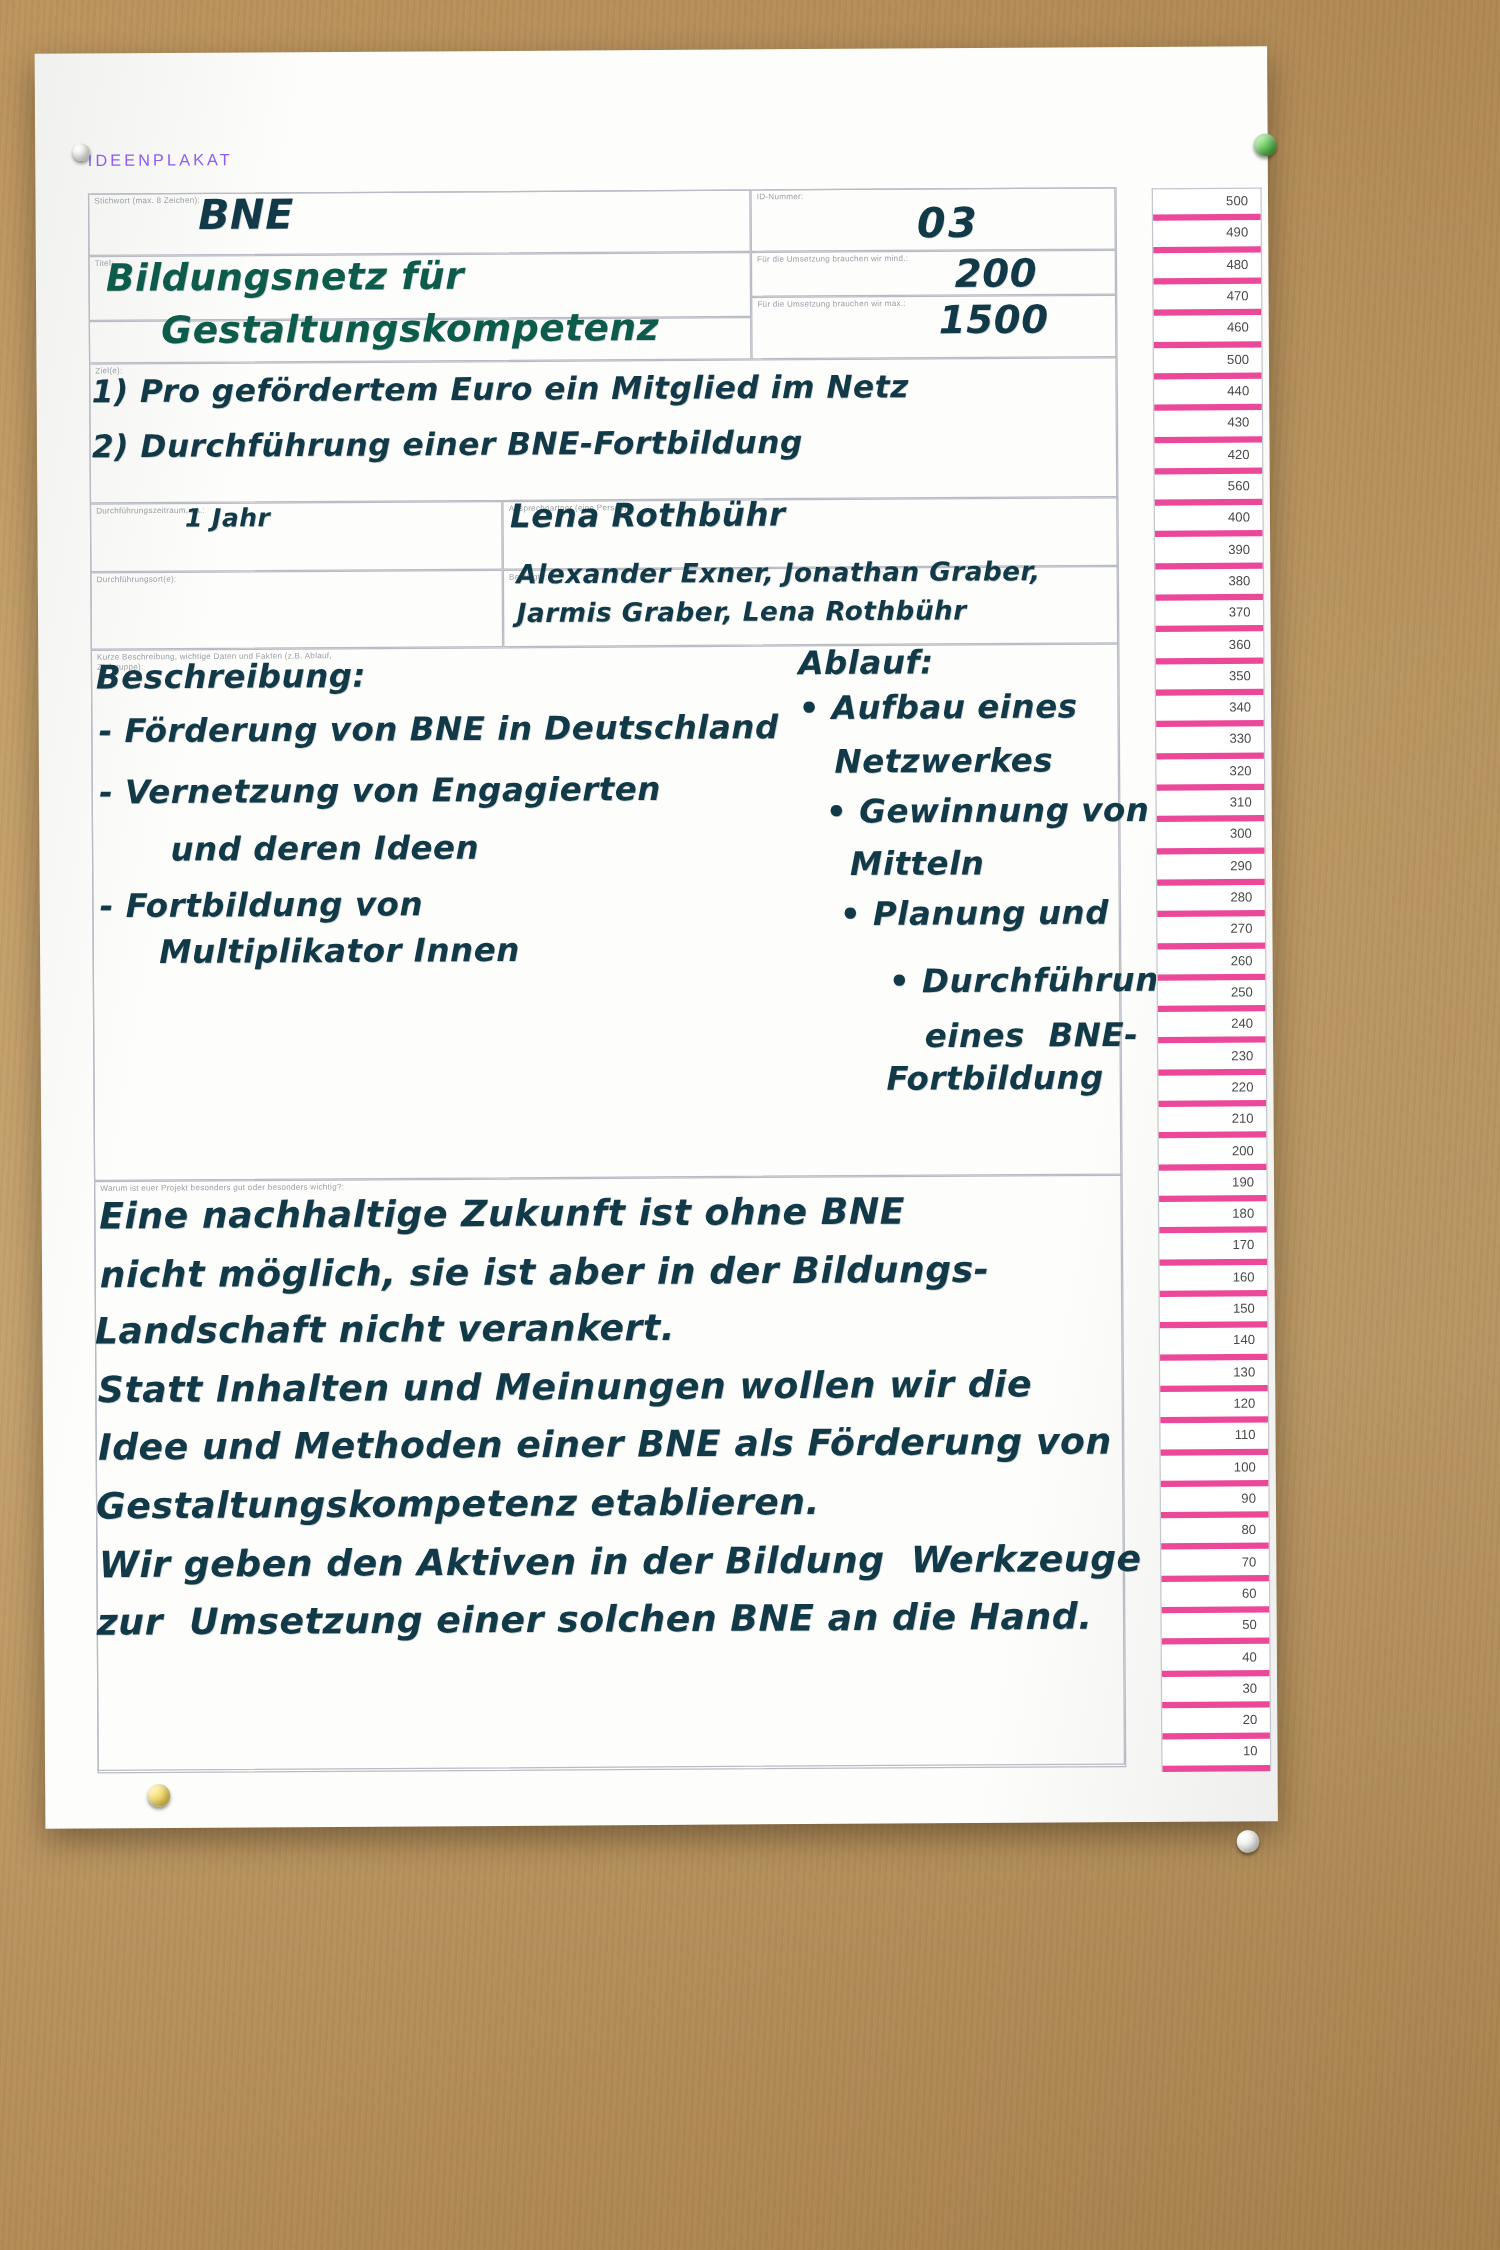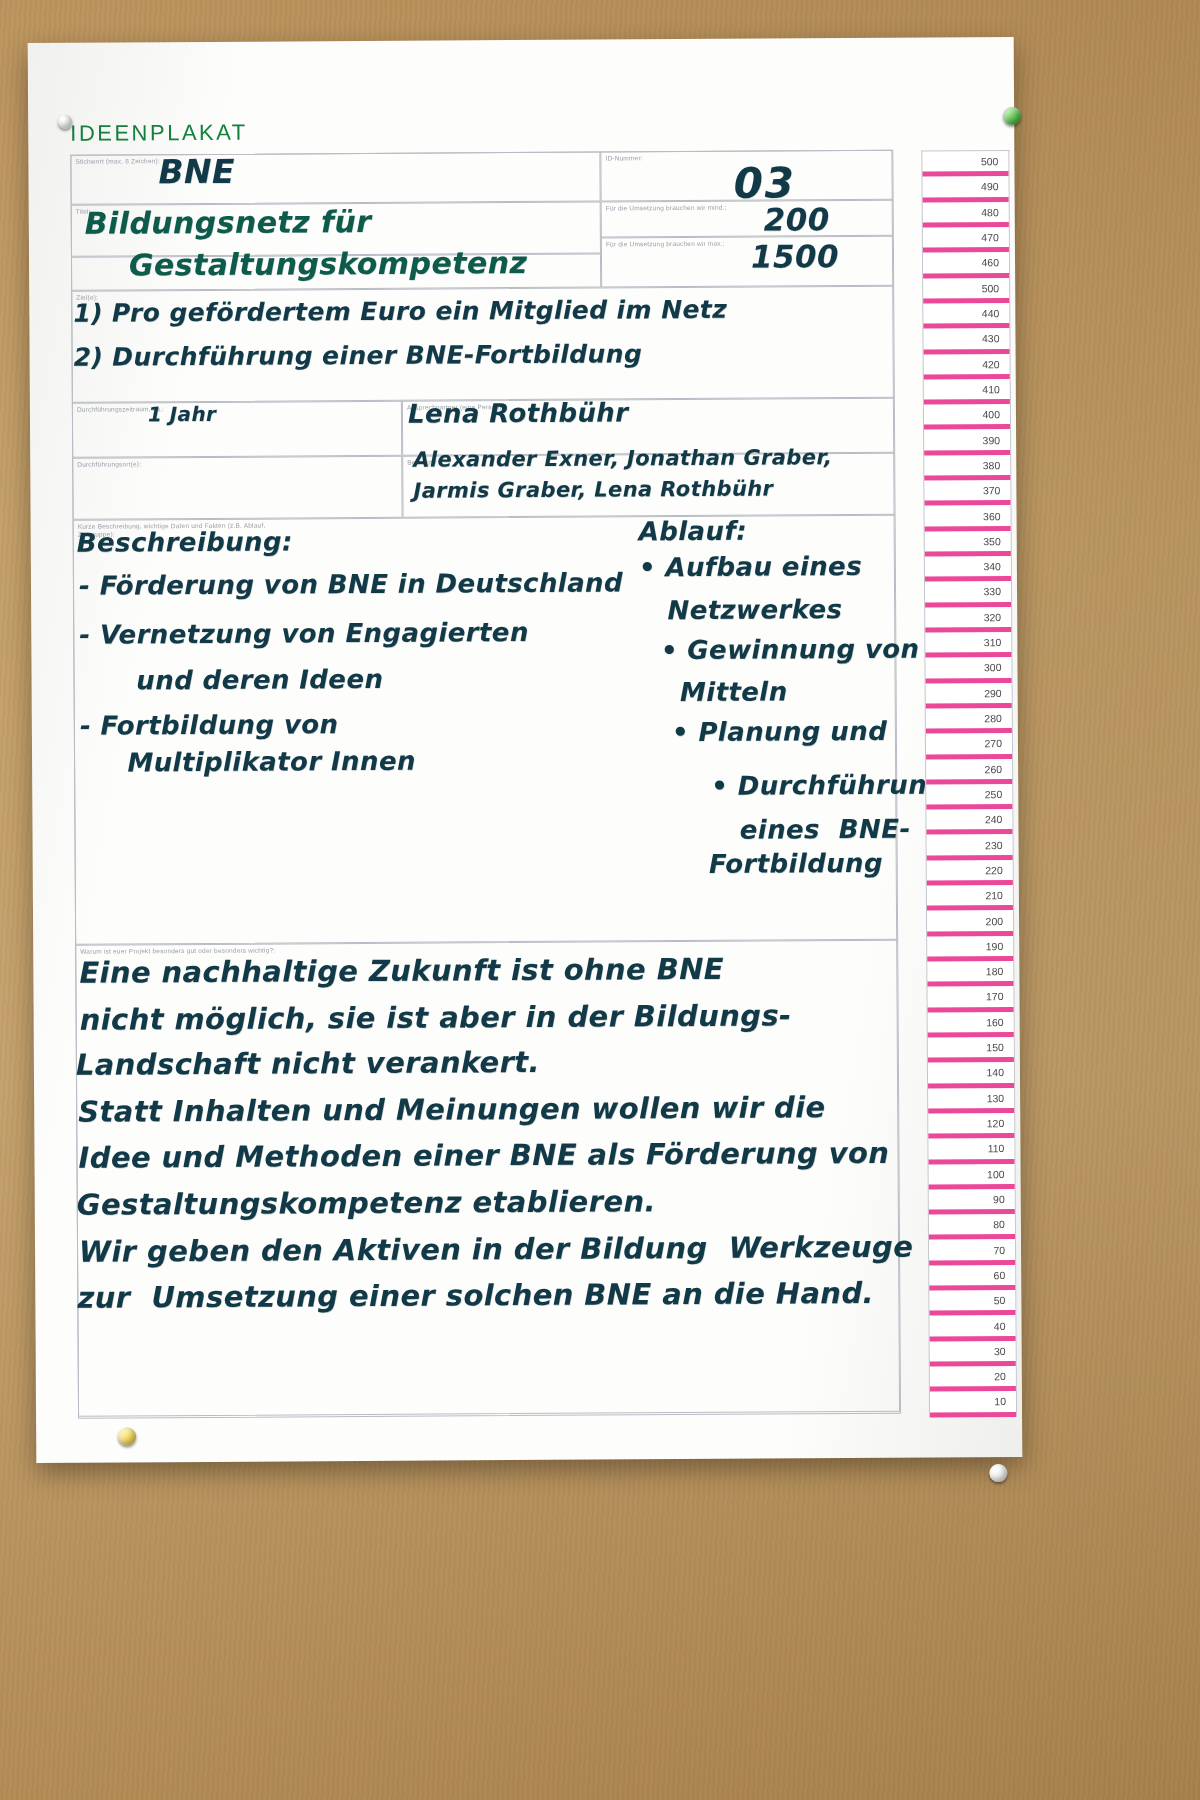--- a/index.html
+++ b/index.html
@@ -44,21 +44,21 @@
     z-index:20;
   }
   .pin.green{background:radial-gradient(circle at 35% 30%, #8ee07e, #2f9b2a);left:975px;top:70px;}
   .pin.yellow{background:radial-gradient(circle at 35% 30%, #ffe98a, #e0c43c);left:82px;top:1385px;}
   .pin.white{background:radial-gradient(circle at 35% 30%, #ffffff, #d9d9d2);left:953px;top:1427px;}
   .pin.clearTL{background:radial-gradient(circle at 35% 30%, #ffffff, #e2e2dc);left:30px;top:72px;width:14px;height:14px;}
 
   
   .poster-title{
     position:absolute;left:42px;top:78px;
-    font-size:22px;letter-spacing:2.5px;color:#15803d;
+    font-size:13px;letter-spacing:2.5px;color:#8b5cf6;
     font-weight:400;
   }
 
   
   .form{
     position:absolute;left:42px;top:112px;
     width:822px;height:1262px;
     border:1px solid #b9bcc4;
     box-sizing:border-box;
   }
@@ -150,21 +150,21 @@
 
     <div class="cell" style="left:-1px;top:789px;width:823px;height:474px;">
       <span class="lbl">Warum ist euer Projekt besonders gut oder besonders wichtig?:</span>
     </div>
   </div>
 
   <div>
 
     <div class="hw dark" style="left:130px;top:110px;font-size:33px;">BNE</div>
 
-    <div class="hw dark" style="left:705px;top:120px;font-size:42px;letter-spacing:2px;">03</div>
+    <div class="hw dark" style="left:705px;top:120px;font-size:33px;letter-spacing:2px;">03</div>
 
     <div class="hw green" style="left:56px;top:163px;font-size:30px;">Bildungsnetz für</div>
     <div class="hw green" style="left:100px;top:205px;font-size:30px;">Gestaltungskompetenz</div>
 
     <div class="hw dark" style="left:735px;top:163px;font-size:31px;">200</div>
     <div class="hw dark" style="left:722px;top:200px;font-size:31px;">1500</div>
 
     <div class="hw dark" style="left:44px;top:256px;font-size:25px;">1) Pro gefördertem Euro ein Mitglied im Netz</div>
     <div class="hw dark" style="left:44px;top:300px;font-size:25px;">2) Durchführung einer BNE-Fortbildung</div>
 
@@ -204,21 +204,21 @@
   <div class="scale" id="scale">
       <div>500</div>
       <div>490</div>
       <div>480</div>
       <div>470</div>
       <div>460</div>
       <div>500</div>
       <div>440</div>
       <div>430</div>
       <div>420</div>
-      <div>410</div>
+      <div>560</div>
       <div>400</div>
       <div>390</div>
       <div>380</div>
       <div>370</div>
       <div>360</div>
       <div>350</div>
       <div>340</div>
       <div>330</div>
       <div>320</div>
       <div>310</div>

